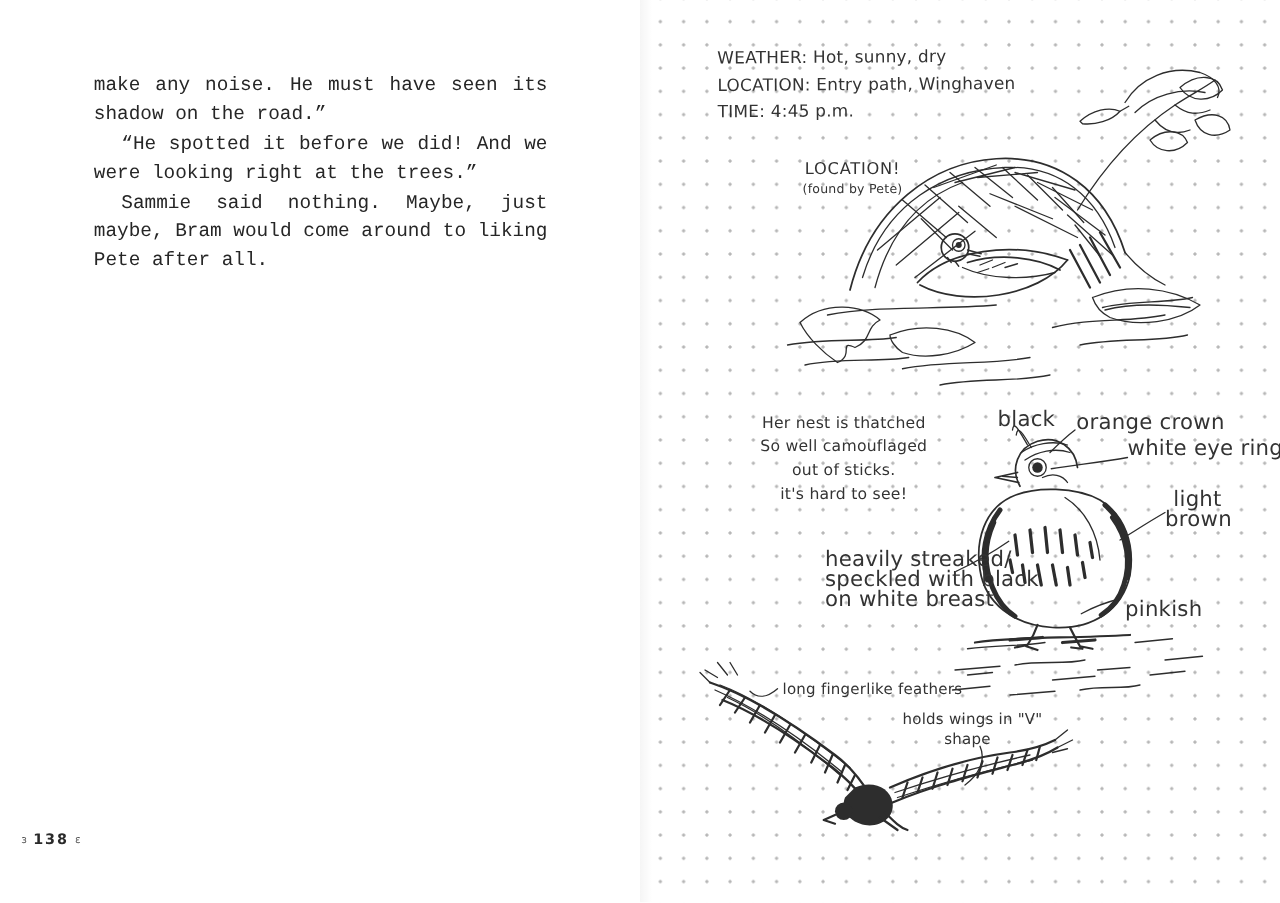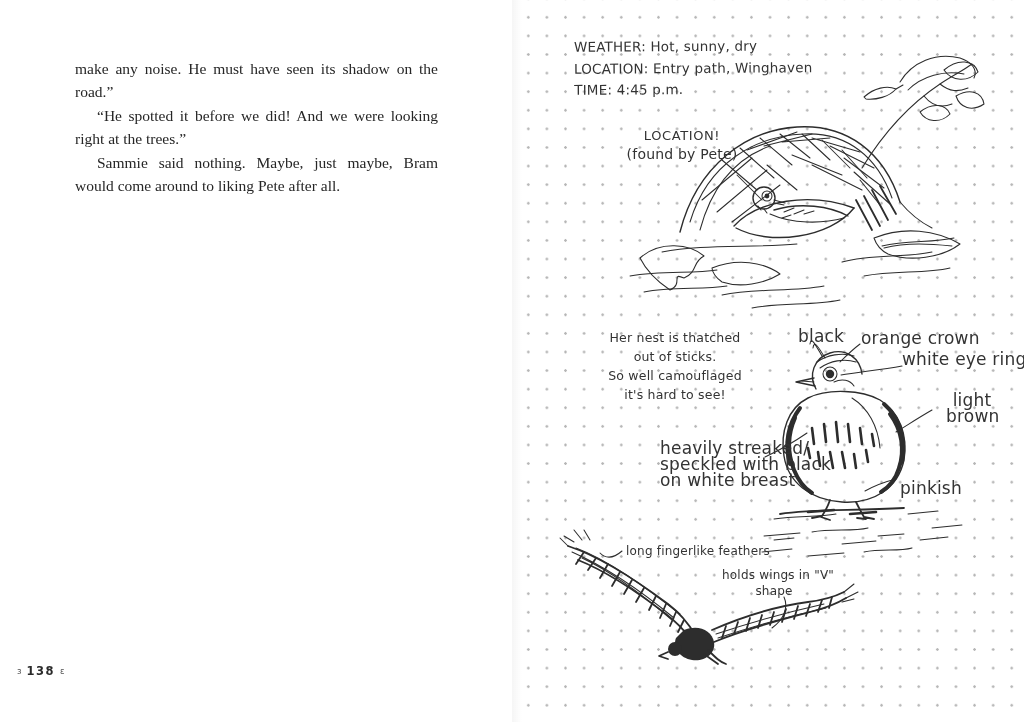--- a/index.html
+++ b/index.html
@@ -3,21 +3,21 @@
 <meta charset="utf-8">
 <style>
   html,body{margin:0;padding:0;}
   body{width:1024px;height:722px;background:#ffffff;overflow:hidden;
        font-family:"Liberation Sans",sans-serif;}
   .book{position:relative;width:1024px;height:722px;background:#ffffff;}
 
   
   .page-left{position:absolute;left:0;top:0;width:512px;height:722px;background:#ffffff;}
   .story{position:absolute;left:75px;top:57px;width:363px;
-         font-family:Liberation Serif, serif;font-size:15.5px;line-height:23.4px;
+         font-family:Liberation Mono, monospace;font-size:15.5px;line-height:23.4px;
          color:#262626;text-align:justify;}
   .story p{margin:0;text-indent:22px;}
   .story p.noindent{text-indent:0;}
   .folio{position:absolute;left:12px;top:660px;width:512px;text-align:left;
          color:#2a2a2a;font-family:"DejaVu Sans",sans-serif;}
   .folio .num{font-size:11.5px;font-weight:bold;letter-spacing:1.5px;}
   .folio .orn{font-size:8.5px;color:#555;position:relative;top:-1px;padding:0 5px;}
 
   
   .page-right{position:absolute;left:512px;top:0;width:512px;height:722px;background:#ffffff;
@@ -32,21 +32,21 @@
   .sketch-svg .tn{stroke-width:1.05;}
   .sketch-svg .md{stroke-width:1.8;}
   .sketch-svg .hv{stroke-width:2.6;}
   .sketch-svg .xh{stroke-width:4;}
   .sketch-svg .fill{fill:#2d2d2d;stroke:none;}
 
   .hand{position:absolute;color:#333333;font-family:"DejaVu Sans",sans-serif;
         white-space:nowrap;letter-spacing:0.2px;}
   .hdr{font-size:13.5px;line-height:21.5px;transform:rotate(-0.4deg);}
   .nest-title{font-size:13px;letter-spacing:0.6px;text-align:center;}
-  .nest-sub{font-size:14px;text-align:center;}
+  .nest-sub{font-size:10px;text-align:center;}
   .caption{font-size:12.5px;line-height:19px;text-align:center;}
   .anno{font-size:17px;line-height:16px;}
   .anno.ctr{text-align:center;}
 </style>
 </head>
 <body>
 
 <div class="book">
 
   <div class="page-left">
@@ -172,29 +172,29 @@
       <div>WEATHER: Hot, sunny, dry</div>
       <div>LOCATION: Entry path, Winghaven</div>
       <div>TIME: 4:45 p.m.</div>
     </div>
 
     <div class="hand nest-title" style="left:118px;top:128px;width:104px;">LOCATION!</div>
     <div class="hand nest-sub" style="left:110px;top:146px;width:120px;">(found by Pete)</div>
 
     <div class="hand caption" style="left:78px;top:328px;width:170px;">
       <div>Her nest is thatched</div>
+      <div>So well camouflaged</div>
       <div>out of sticks.</div>
-      <div>So well camouflaged</div>
       <div>it's hard to see!</div>
     </div>
 
     <div class="hand anno" style="left:286px;top:328px;">black</div>
     <div class="hand anno" style="left:349px;top:330px;">orange crown</div>
     <div class="hand anno" style="left:390px;top:351px;text-align:right;">white eye ring</div>
-    <div class="hand anno ctr" style="left:434px;top:392px;width:52px;">
+    <div class="hand anno ctr" style="left:420px;top:392px;width:52px;">
       <div>light</div>
       <div>brown</div>
     </div>
     <div class="hand anno ctr" style="left:148px;top:440px;width:104px;">
       <div>heavily streaked/</div>
       <div>speckled with black</div>
       <div>on white breast</div>
     </div>
     <div class="hand anno" style="left:388px;top:468px;margin-top:12px;">pinkish</div>
 

